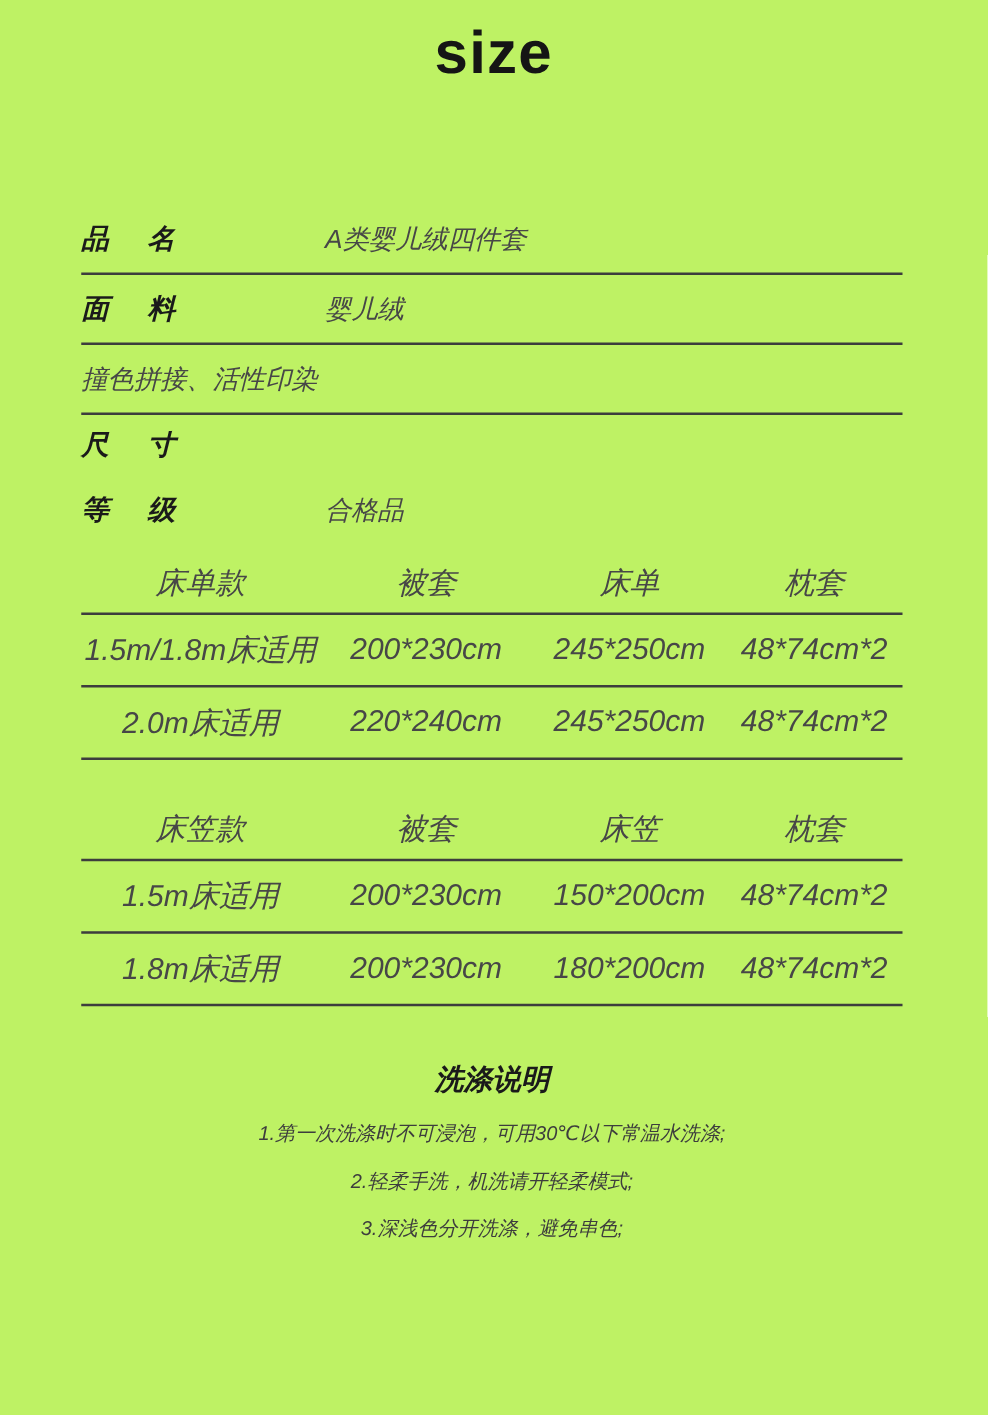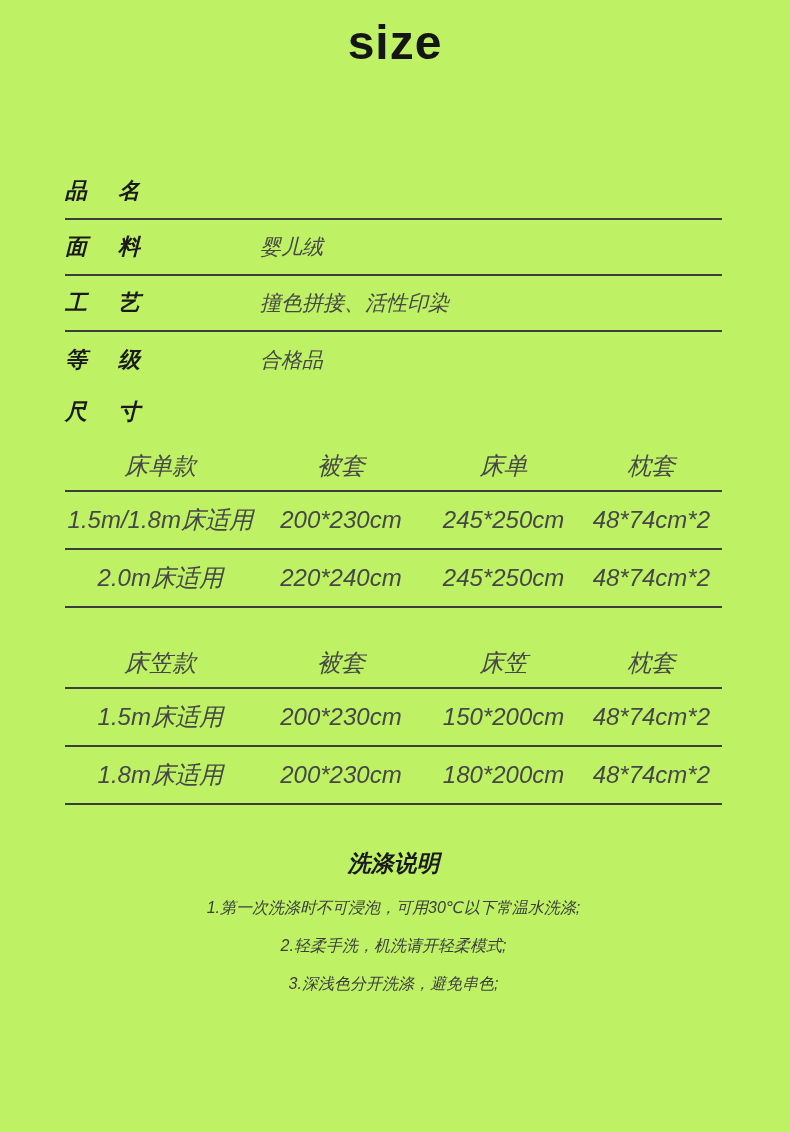--- a/index.html
+++ b/index.html
@@ -92,36 +92,36 @@
 
 <div class="sheet">
 
   <h1 class="page-title">size</h1>
 
   <div class="content">
 
     <div class="spec">
       <div class="spec-row">
         <span class="spec-label">品名</span>
+        <span class="spec-value">A类婴儿绒四件套</span>
       </div>
       <div class="spec-row">
         <span class="spec-label">面料</span>
         <span class="spec-value">婴儿绒</span>
       </div>
       <div class="spec-row">
-        <span class="spec-label">工艺</span>
         <span class="spec-value">撞色拼接、活性印染</span>
+      </div>
+      <div class="spec-row no-line last">
+        <span class="spec-label">尺寸</span>
+        <span class="spec-value"></span>
       </div>
       <div class="spec-row no-line">
         <span class="spec-label">等级</span>
         <span class="spec-value">合格品</span>
-      </div>
-      <div class="spec-row no-line last">
-        <span class="spec-label">尺寸</span>
-        <span class="spec-value"></span>
       </div>
     </div>
 
     <div class="size-table first">
       <div class="size-grid-row head">
         <span class="size-cell">床单款</span>
         <span class="size-cell">被套</span>
         <span class="size-cell">床单</span>
         <span class="size-cell">枕套</span>
       </div>

